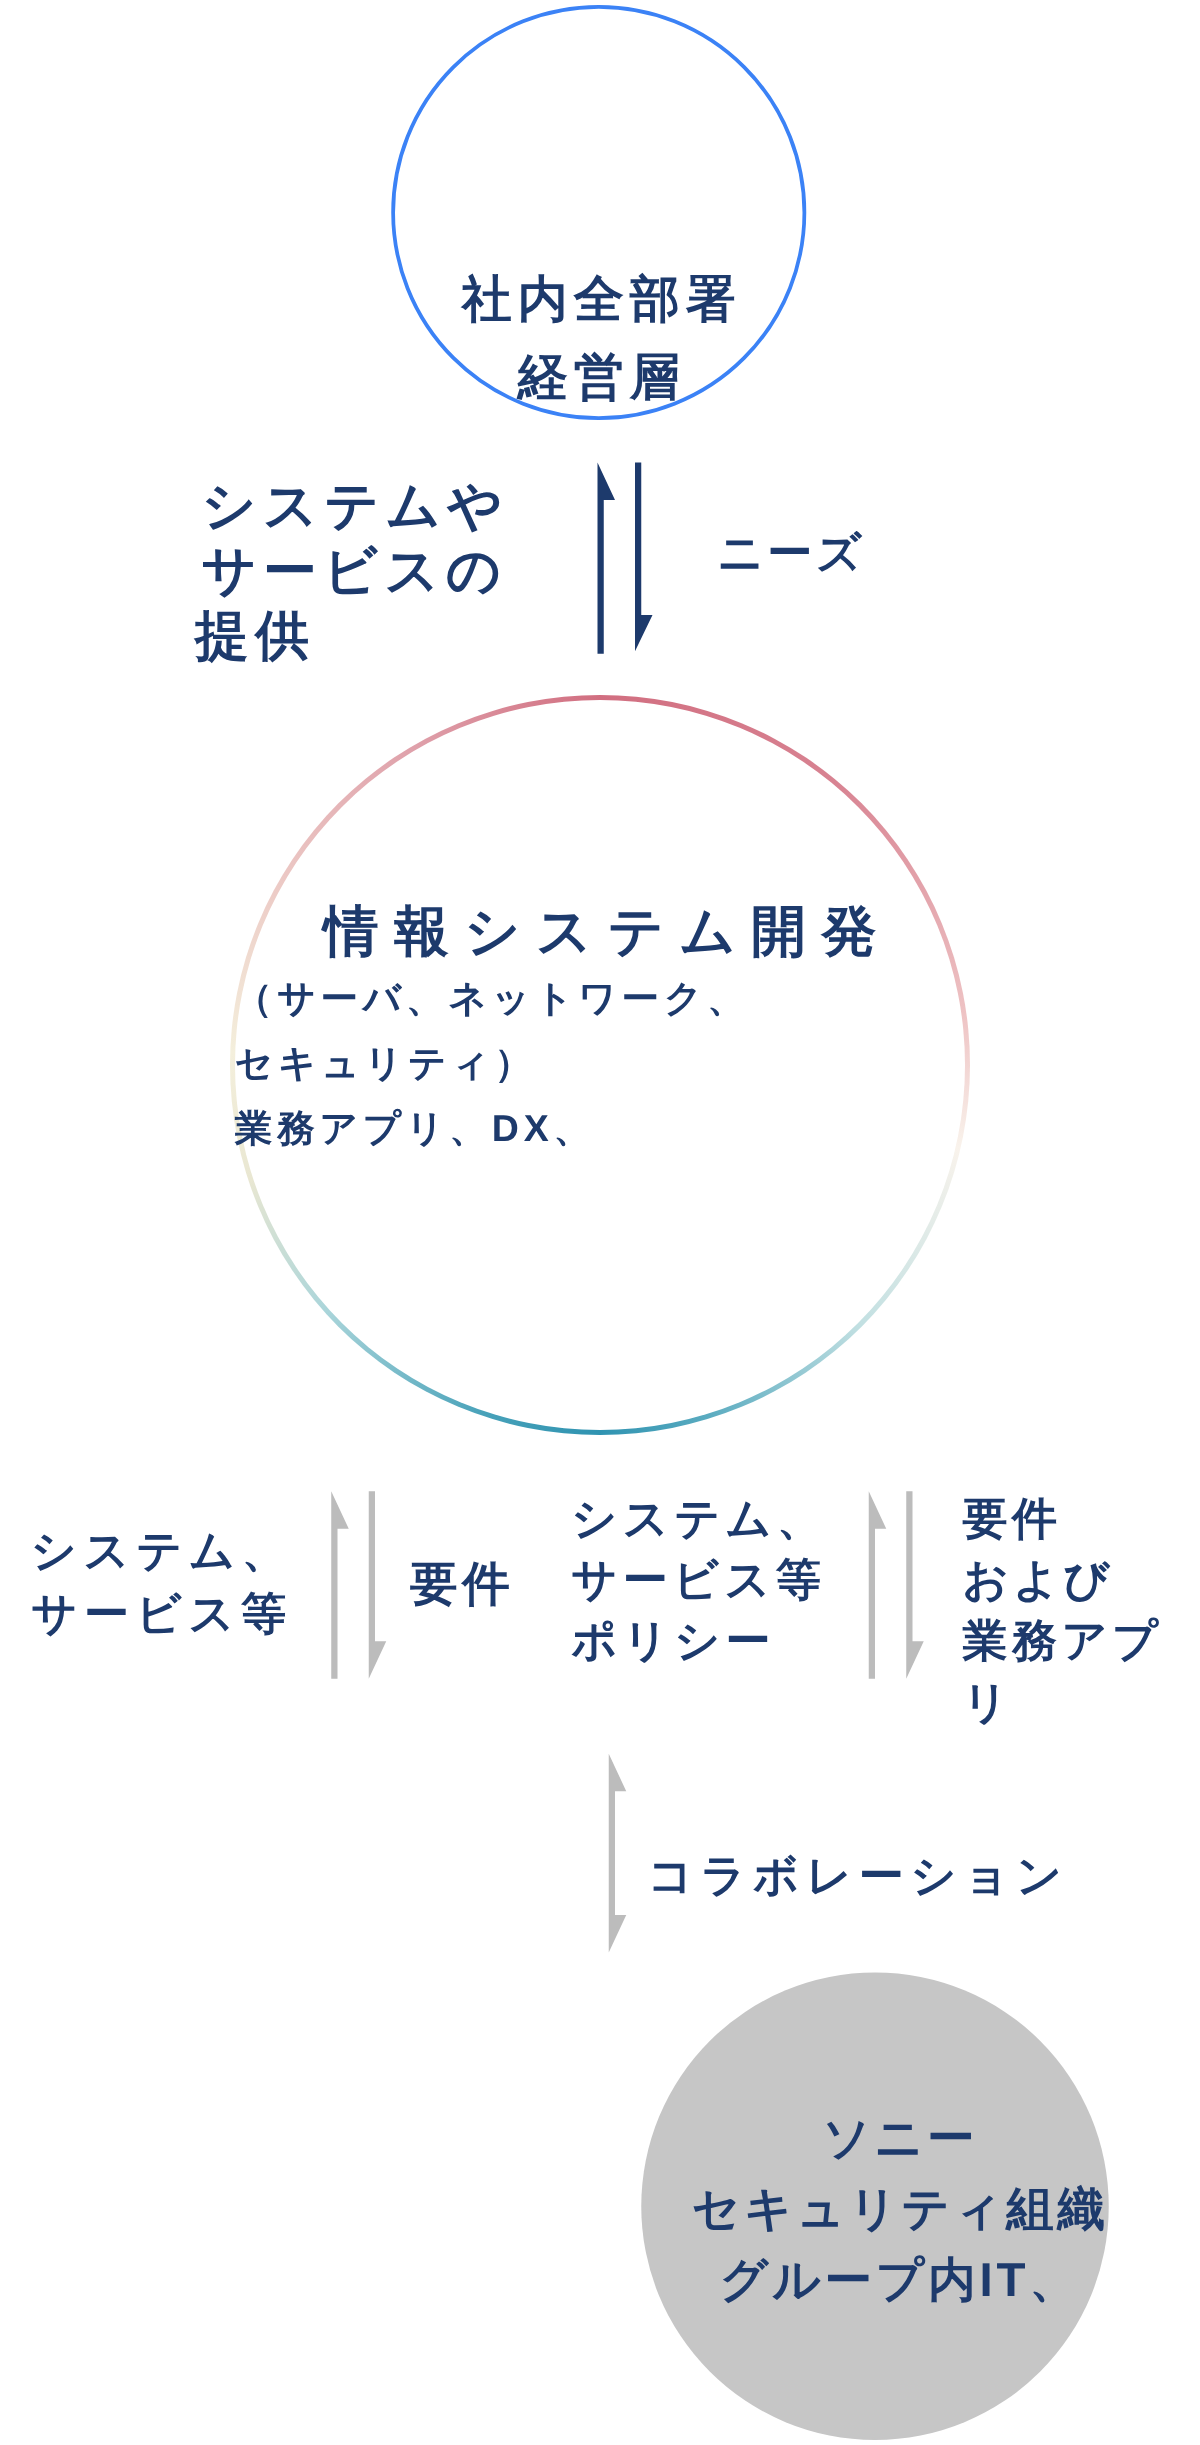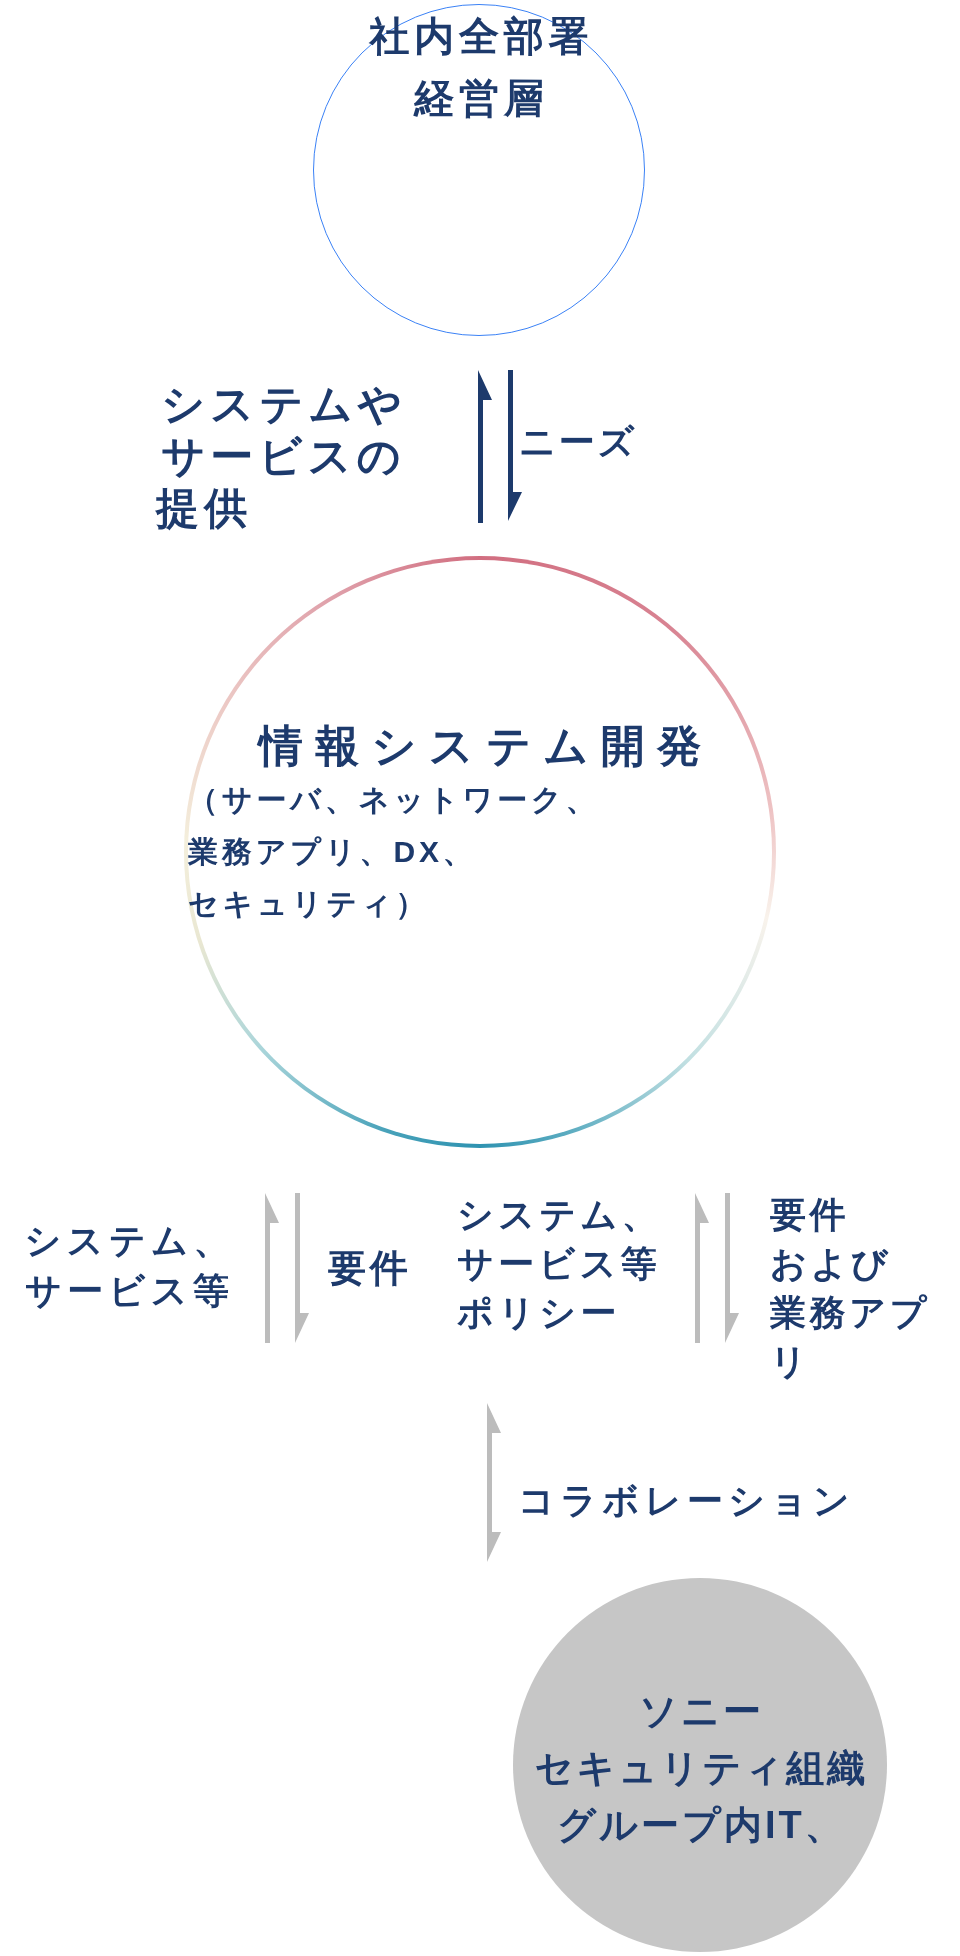--- a/index.html
+++ b/index.html
@@ -12,29 +12,29 @@
   .line{display:block;}
 
   
   .arrows{position:absolute;left:0;top:0;pointer-events:none;}
   .navy-arrow{fill:#1d3a6c;}
   .gray-arrow{fill:#bcbcbc;}
 
   
   .top-circle{
     left:313px;top:4px;width:332px;height:332px;box-sizing:border-box;
-    border:1px solid #3b82f6;border-radius:50%;
-    display:flex;align-items:flex-start;justify-content:center;text-align:center;
+    border:3px solid #3b82f6;border-radius:50%;
+    display:flex;align-items:flex-end;justify-content:center;text-align:center;
   }
   .top-circle .line{font-size:40px;line-height:62px;letter-spacing:0.12em;text-indent:0.12em;}
 
   
   .label-sys-provide{left:156px;top:382px;width:292px;text-align:left;
     font-size:43px;line-height:52px;letter-spacing:0.12em;text-indent:0.12em;font-family:Liberation Mono, monospace;}
-  .label-needs{left:519px;top:421px;font-size:36px;line-height:41px;letter-spacing:0.08em;}
+  .label-needs{left:574px;top:421px;font-size:36px;line-height:41px;letter-spacing:0.08em;}
 
   
   .ring{
     left:184px;top:556px;width:592px;height:592px;border-radius:50%;
     background:#d16e80;
     background:conic-gradient(from 0deg,
       #d16e80 0deg, #d88392 40deg, #eec3c4 82deg, #f9f3ec 103deg,
       #c2e0e2 135deg, #5aabc0 163deg, #2f93b1 180deg, #47a1b9 198deg,
       #aad5da 228deg, #e9e7d2 252deg, #f4efdc 272deg, #ecc9c5 300deg,
       #dfa0aa 330deg, #d16e80 360deg);
@@ -50,21 +50,21 @@
     font-size:36px;line-height:50px;letter-spacing:0.15em;text-indent:0.15em;}
   .mid-label-yoken{left:328px;top:1246px;font-size:38px;line-height:44px;letter-spacing:0.1em;}
   .mid-label-center{left:457px;top:1190px;font-size:36px;line-height:49px;letter-spacing:0.12em;}
   .mid-label-right{left:770px;top:1190px;font-size:36px;line-height:49px;letter-spacing:0.1em;}
 
   
   .collab-label{left:518px;top:1466px;font-size:36px;line-height:41px;letter-spacing:0.15em;margin-top:14px;}
 
   
   .bottom-circle{width:374px;height:374px;border-radius:50%;background:#c6c6c6;
-    display:flex;align-items:center;justify-content:center;text-align:center;flex-direction:column;}
+    display:flex;align-items:flex-end;justify-content:center;text-align:center;flex-direction:column;}
   .bc-left{left:95px;top:1578px;}
   .bc-right{left:513px;top:1578px;padding-top:6px;box-sizing:border-box;}
   .bc-left .line{font-size:40px;line-height:48px;letter-spacing:0.2em;text-indent:0.2em;}
   .bc-right .line{font-size:38px;line-height:57px;letter-spacing:0.08em;text-indent:0.08em;}
 </style>
 </head>
 <body>
 
 <div class="canvas">
 
@@ -90,22 +90,22 @@
     <span class="line">サービスの提供</span>
   </div>
 
   <div class="abs label-needs">ニーズ</div>
 
   <div class="abs ring">
     <div class="ring-inner"></div>
     <div class="center-title">情報システム開発</div>
     <div class="center-sub">
       <span class="line">（サーバ、ネットワーク、</span>
+      <span class="line">セキュリティ）</span>
       <span class="line">業務アプリ、DX、</span>
-      <span class="line">セキュリティ）</span>
     </div>
   </div>
 
   <div class="abs mid-label-left">
     <span class="line">システム、</span>
     <span class="line">サービス等</span>
   </div>
 
   <div class="abs mid-label-yoken">要件</div>
 

